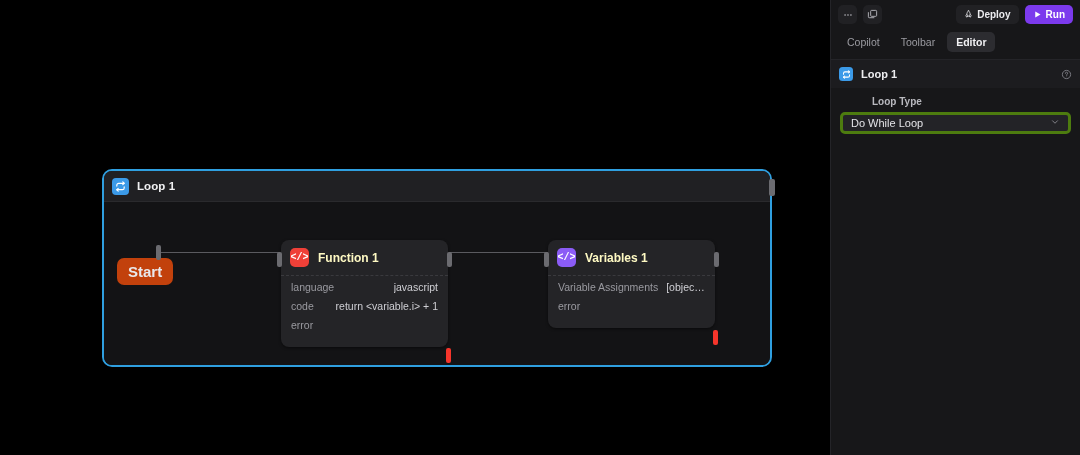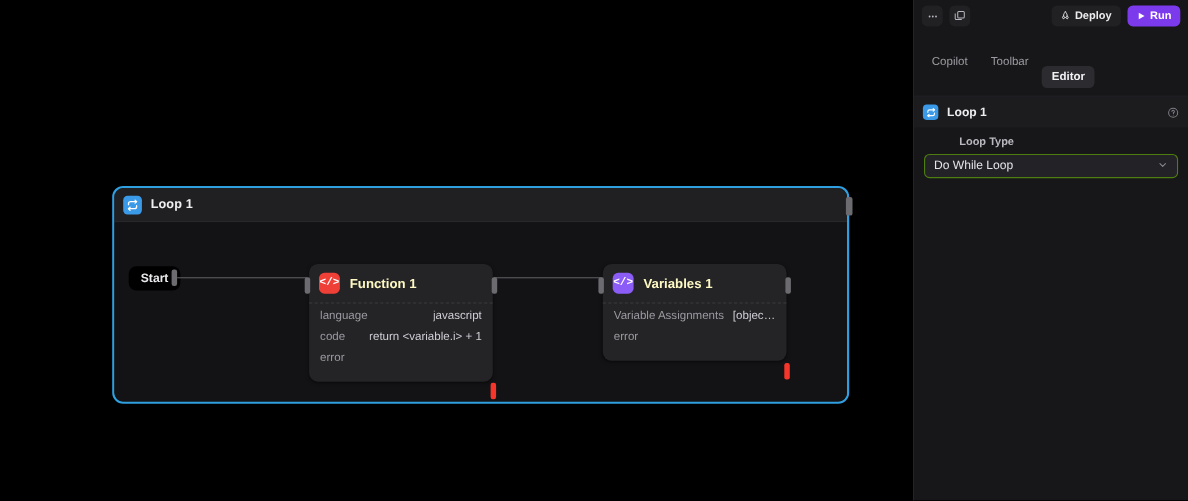--- a/index.html
+++ b/index.html
@@ -52,24 +52,24 @@
     position: absolute;
     right: -5px; top: 8px;
     width: 6px; height: 17px;
     background: #6b6b70;
     border-radius: 2px;
   }
 
   
   .start-node {
     position: absolute;
-    left: 13px; top: 40px;
-    background: #000000;
+    left: 13px; top: 56px;
+    background: #c2410c;
     color: #e9e9ec;
-    font-size: 11px;
+    font-size: 15px;
     font-weight: 600;
     padding: 5px 11px;
     border-radius: 7px;
   }
   .start-handle {
     position: absolute;
     left: 52px; top: 43px;
     width: 5px; height: 15px;
     background: #6b6b70;
     border-radius: 2px;
@@ -179,21 +179,21 @@
   .tabs {
     display: flex; align-items: center; gap: 3px;
     padding: 3px 7px 7px 7px;
   }
   .tab {
     font-size: 10.5px;
     color: #9b9ba1;
     padding: 4px 9px;
     border-radius: 5px;
   }
-  .tab.active { background: #2c2c30; color: #f2f2f4; font-weight: 600; margin-top: 28px; }
+  .tab.active { background: #2c2c30; color: #f2f2f4; font-weight: 600; }
 
   .panel-divider { height: 1px; background: #242428; }
 
   .node-title-bar {
     display: flex; align-items: center; gap: 8px;
     padding: 7px 8px;
     background: #1c1c1f;
   }
   .nt-icon {
     width: 14px; height: 14px;
@@ -203,21 +203,21 @@
     flex: 0 0 14px;
   }
   .nt-label { font-size: 11px; color: #ededf0; font-weight: 600; }
   .nt-right { margin-left: auto; color: #7e7e85; display: flex; align-items: center; }
 
   .field { padding: 8px 9px 0 9px; }
   .field-label { font-size: 10px; color: #b9b9bf; margin-bottom: 5px; font-weight: 600; margin-left: 32px; }
   .select {
     height: 22px;
     background: #232327;
-    border: 1px solid #4d7c0f;
+    border: 3px solid #4d7c0f;
     border-radius: 5px;
     display: flex; align-items: center;
     padding: 0 8px;
     font-size: 11px;
     color: #e4e4e8;
   }
   .select .chev { margin-left: auto; color: #8a8a91; font-size: 9px; }
 
   .code-box {
     margin: 5px 9px 0 9px;

